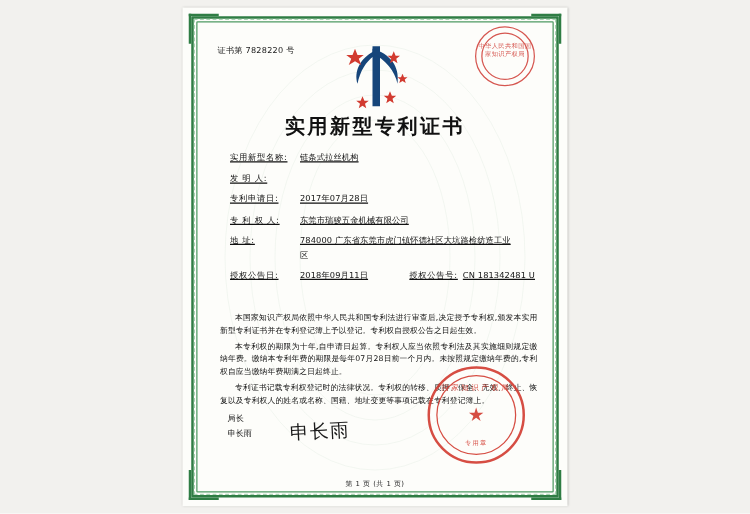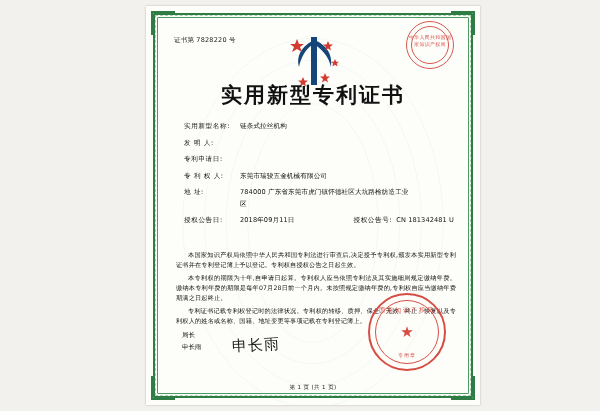--- a/index.html
+++ b/index.html
@@ -27,21 +27,21 @@
     left: 0; top: 0;
     width: 600px; height: 411px;
     background: #f2f1ee;
   }
 
   
   #sheet {
     position: absolute;
     left: 146px;
     top: 6px;
-    width: 334px;
+    width: 308px;
     height: 399px;
     background: #fdfdfa;
     box-shadow: 0 0 2px rgba(0,0,0,0.25);
     overflow: hidden;
   }
 
   
   .border-frame {
     position: absolute;
     left: 7px; top: 7px;
@@ -112,43 +112,44 @@
     left: 50%;
     top: 27px;
     transform: translateX(-50%);
     width: 64px;
     height: 58px;
   }
 
   .doc-title {
     position: absolute;
     left: 0; right: 0;
-    top: 75px;
+    top: 85px;
     text-align: center;
     font-family: "DejaVu Sans", "Liberation Sans", sans-serif;
-    font-size: 21px;
+    font-size: 16px;
     font-weight: bold;
     letter-spacing: 2px;
     color: #111;
   }
 
   
   .fields {
     position: absolute;
     left: 38px;
     top: 116px;
     right: 26px;
   }
   .field-row {
     display: flex;
     align-items: center;
     margin-bottom: 7.5px;
     font-size: 6.6px;
     line-height: 9px;
     color: #111;
+    text-decoration: underline;
   }
   .field-label {
     flex: 0 0 auto;
     width: 56px;
     letter-spacing: .6px;
     white-space: nowrap;
   }
   .field-value {
     flex: 1 1 auto;
     letter-spacing: .1px;
@@ -313,20 +314,21 @@
         <div class="field-value">链条式拉丝机构</div>
       </div>
 
       <div class="field-row">
         <div class="field-label">发 明 人:</div>
       </div>
 
 
       <div class="field-row">
         <div class="field-label">专利申请日:</div>
+        <div class="field-value">2017年07月28日</div>
       </div>
 
       <div class="field-row">
         <div class="field-label">专 利 权 人:</div>
         <div class="field-value">东莞市瑞骏五金机械有限公司</div>
       </div>
 
       <div class="field-row">
         <div class="field-label">地    址:</div>
         <div class="field-value">784000 广东省东莞市虎门镇怀德社区大坑路检纺造工业</div>

